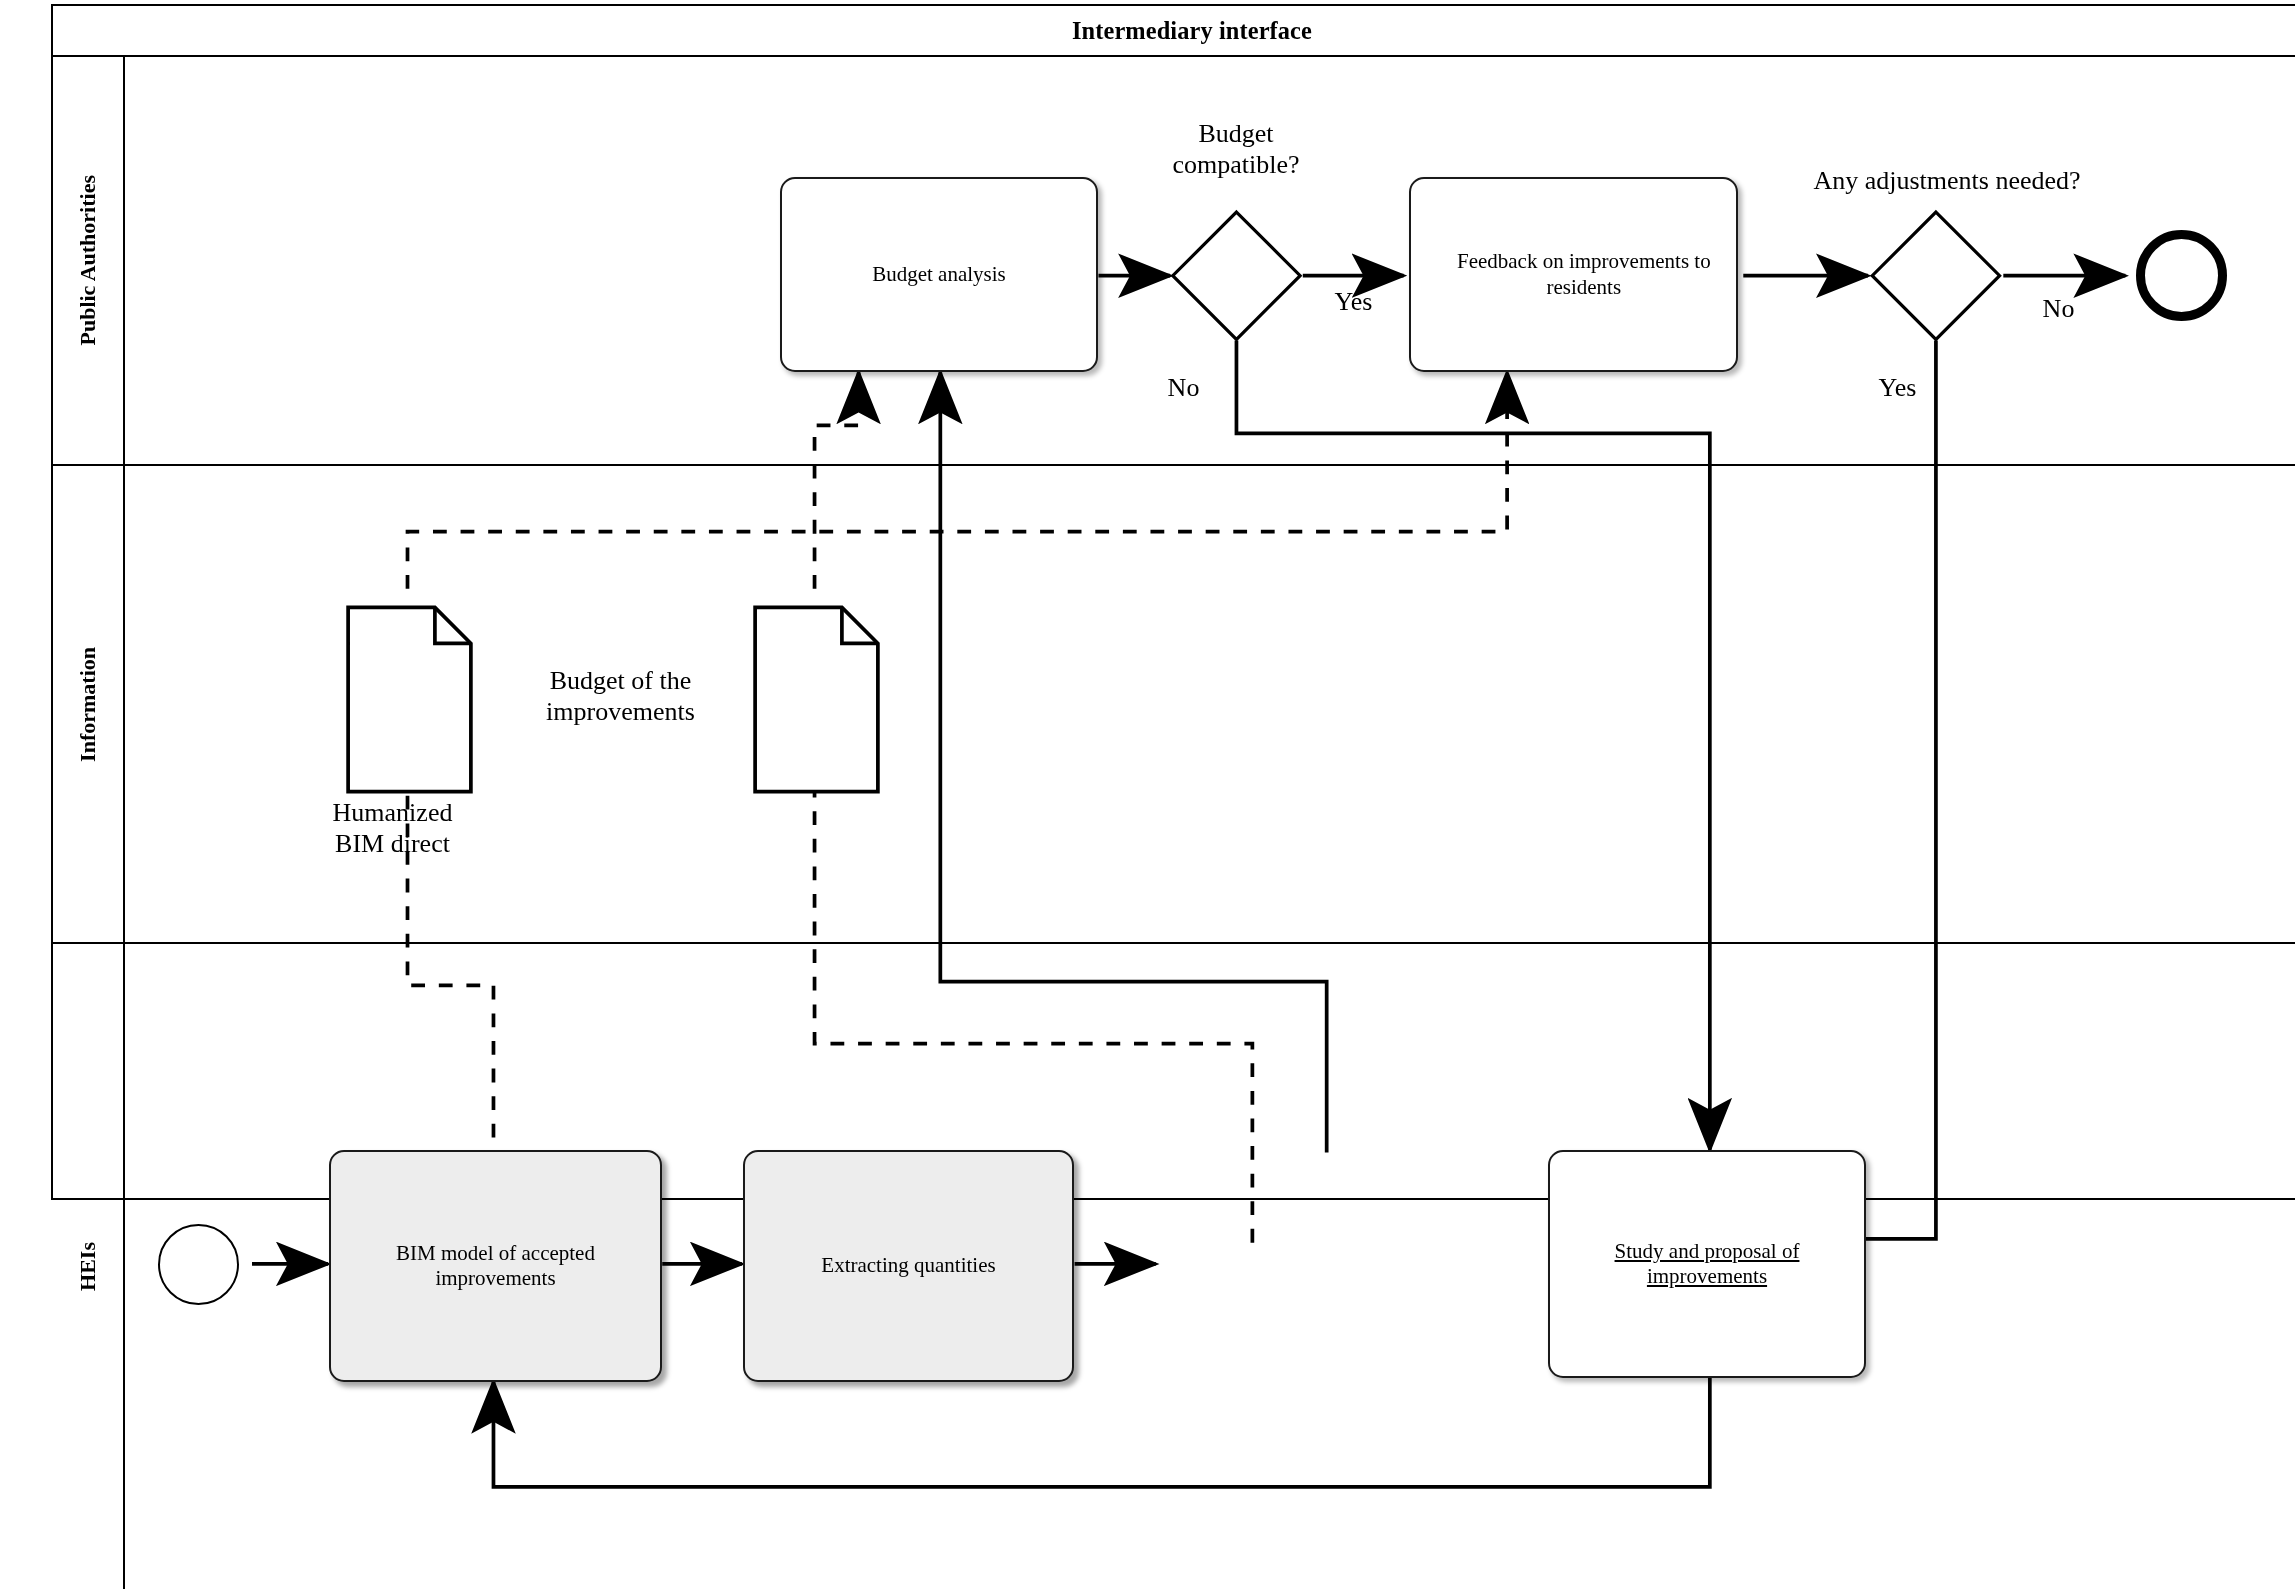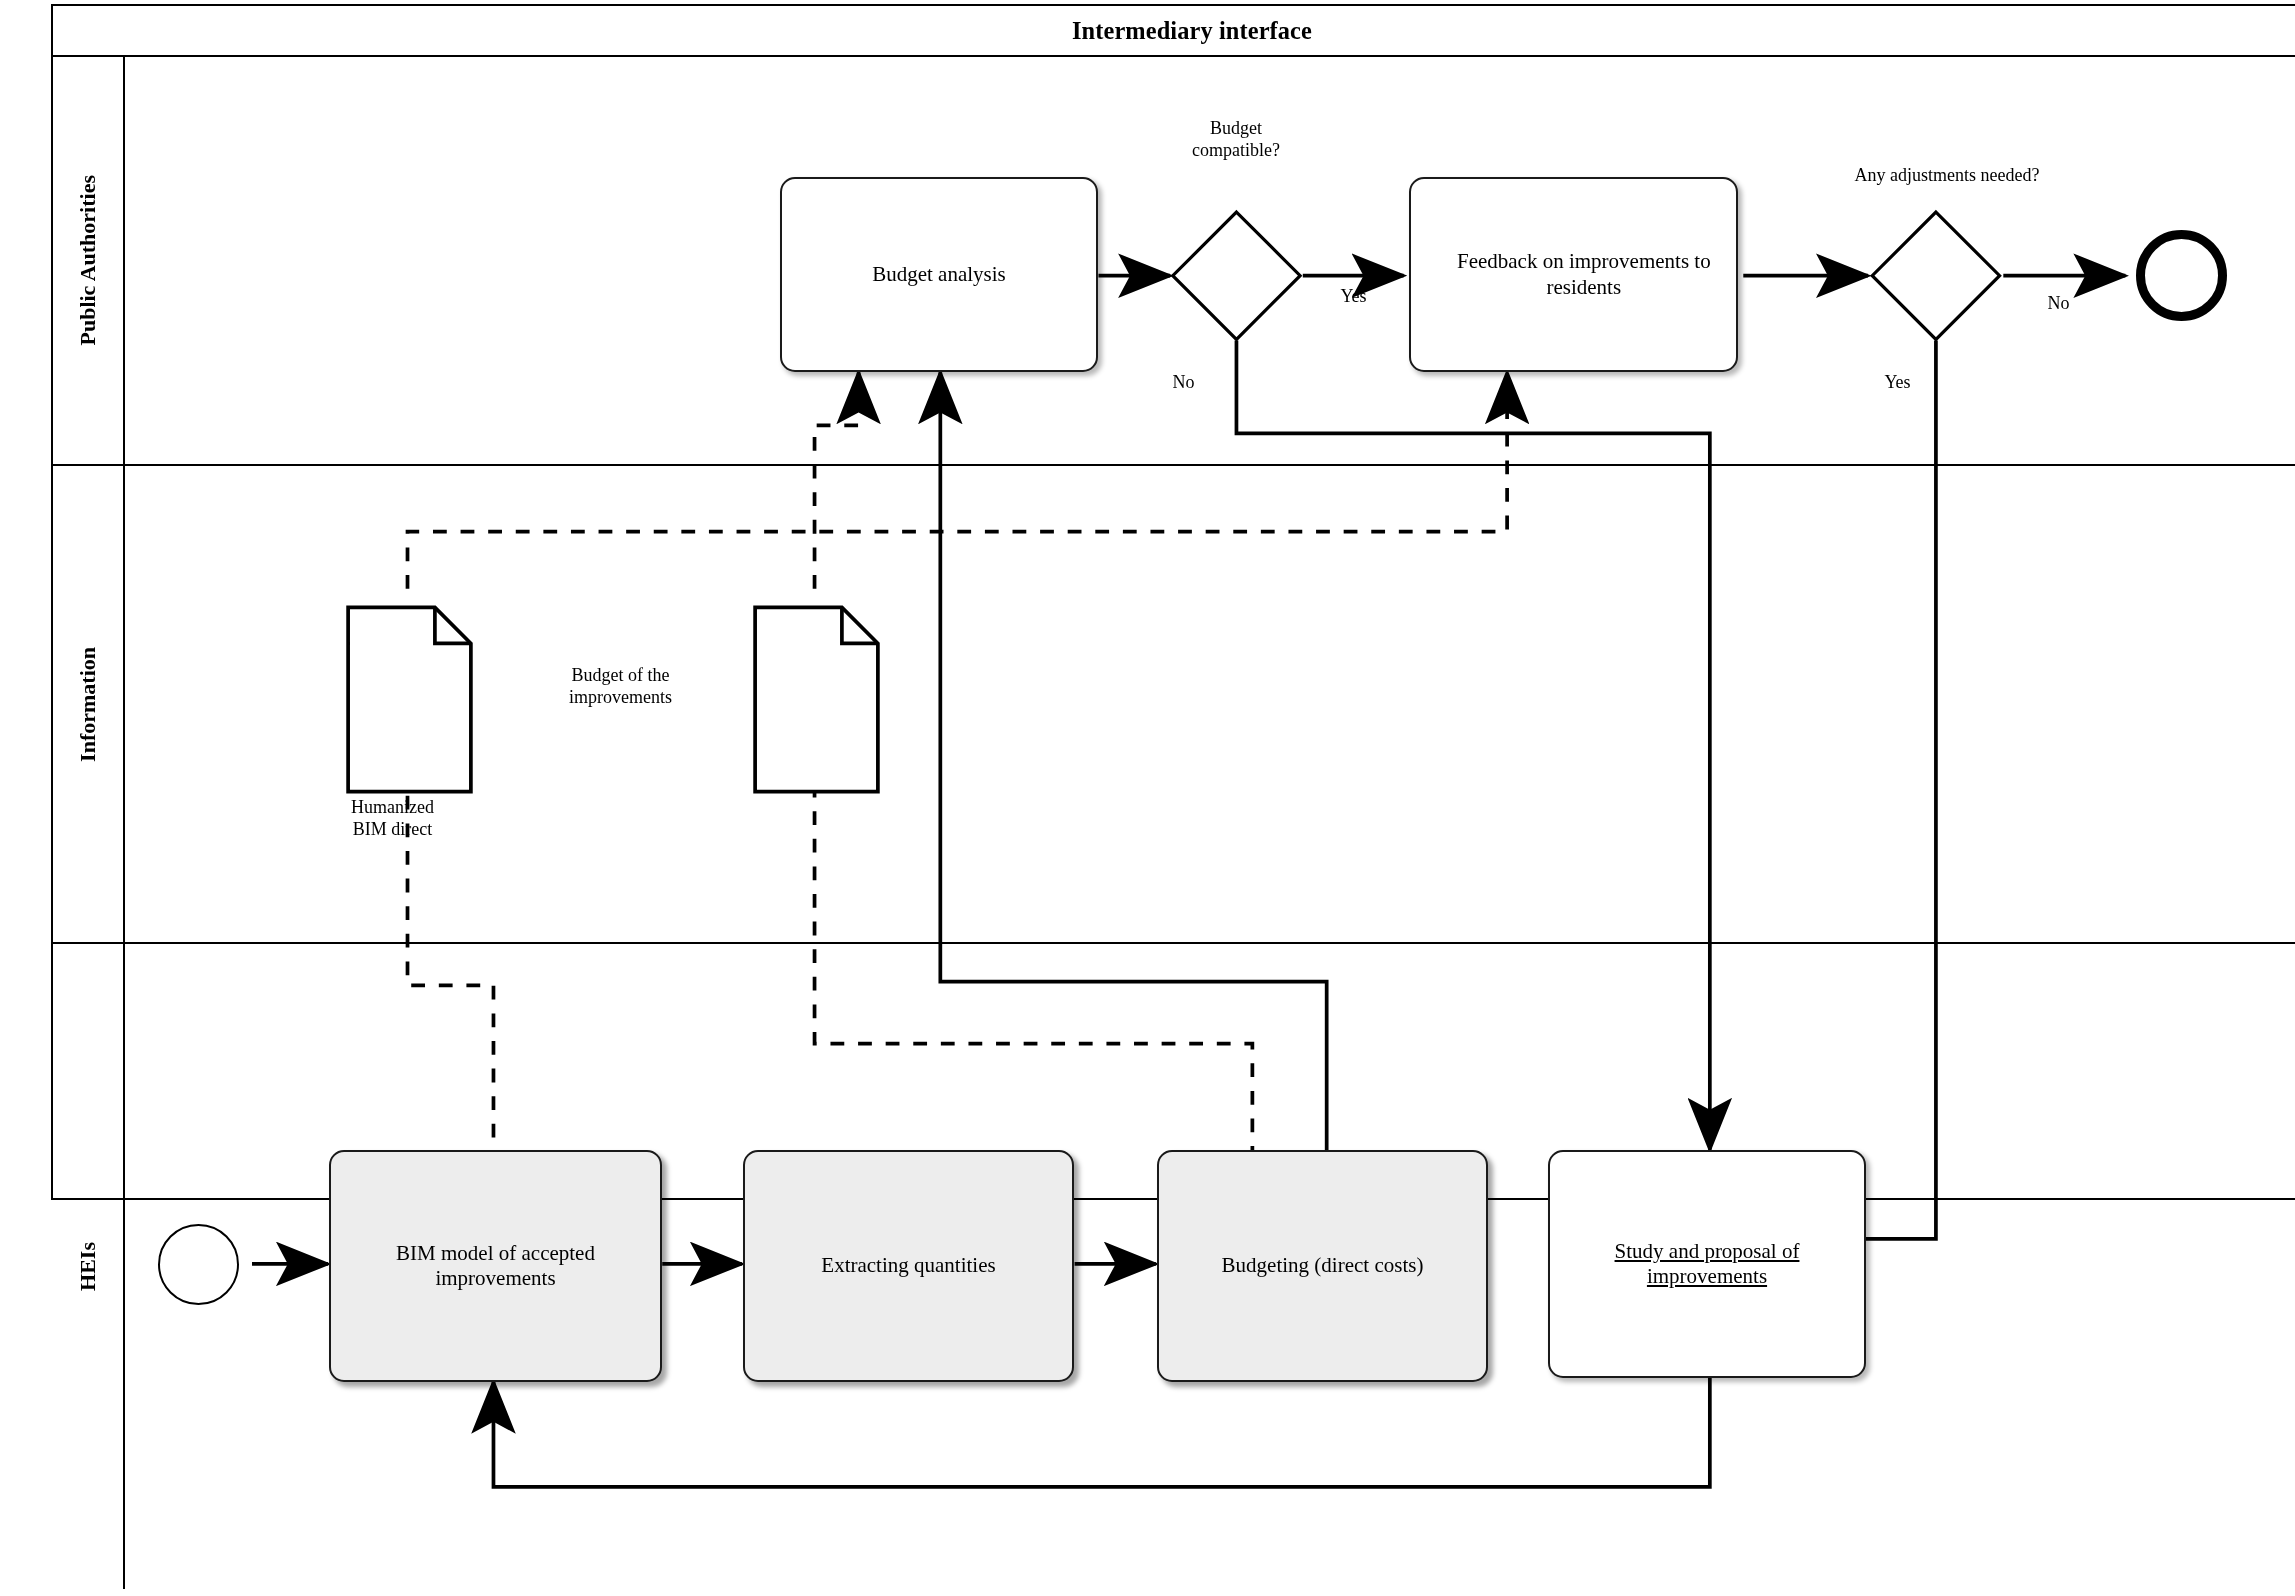--- a/index.html
+++ b/index.html
@@ -24,21 +24,21 @@
   svg.flow{position:absolute;left:0;top:0;width:2282px;height:1586px;
         pointer-events:none;overflow:visible;}
   .node{position:absolute;box-sizing:border-box;display:flex;align-items:center;
         justify-content:center;text-align:center;color:#000;line-height:1.22;}
   .task{border:2.1px solid #1a1a1a;border-radius:15px;font-size:21px;padding:3.2px 7.4px;}
   .task.white{background:#ffffff;box-shadow:3.7px 3.7px 4.8px rgba(0,0,0,.28);}
   .task.gray{background:#ededed;box-shadow:4.8px 4.8px 5.8px rgba(0,0,0,.35);}
   .evt{border-radius:50%;background:#fff;}
   .evt.start{border:2.7px solid #000;}
   .evt.end{border:9px solid #000;}
-  .label{position:absolute;font-size:18px;color:#000;text-align:center;
+  .label{position:absolute;font-size:26px;color:#000;text-align:center;
         line-height:1.2;white-space:pre-line;}
   .doc-wrap{position:absolute;}
   .doc-wrap svg{display:block;}
 </style>
 </head>
 <body>
 
 <div id="stage">
   <div id="pool">
 
@@ -159,22 +159,20 @@
 
     <div class="node evt start" style="left:105px;top:1218px;width:81px;height:81px;"></div>
 
     <div class="node task gray" style="left:276px;top:1144px;width:333px;height:232px;">BIM model of
 accepted
 improvements</div>
 
     <div class="node task gray" style="left:690px;top:1144px;width:331px;height:232px;">Extracting
 quantities</div>
 
-    <div class="node task gray" style="left:1104px;top:1144px;width:331px;height:232px;">Budgeting (direct
-costs)</div>
 
     <div class="node task white" style="left:1495px;top:1144px;width:318px;height:228px;text-decoration:underline;">Study and
 proposal of
 improvements</div>
 
   </div>
 </div>
 
 
 </body></html>

